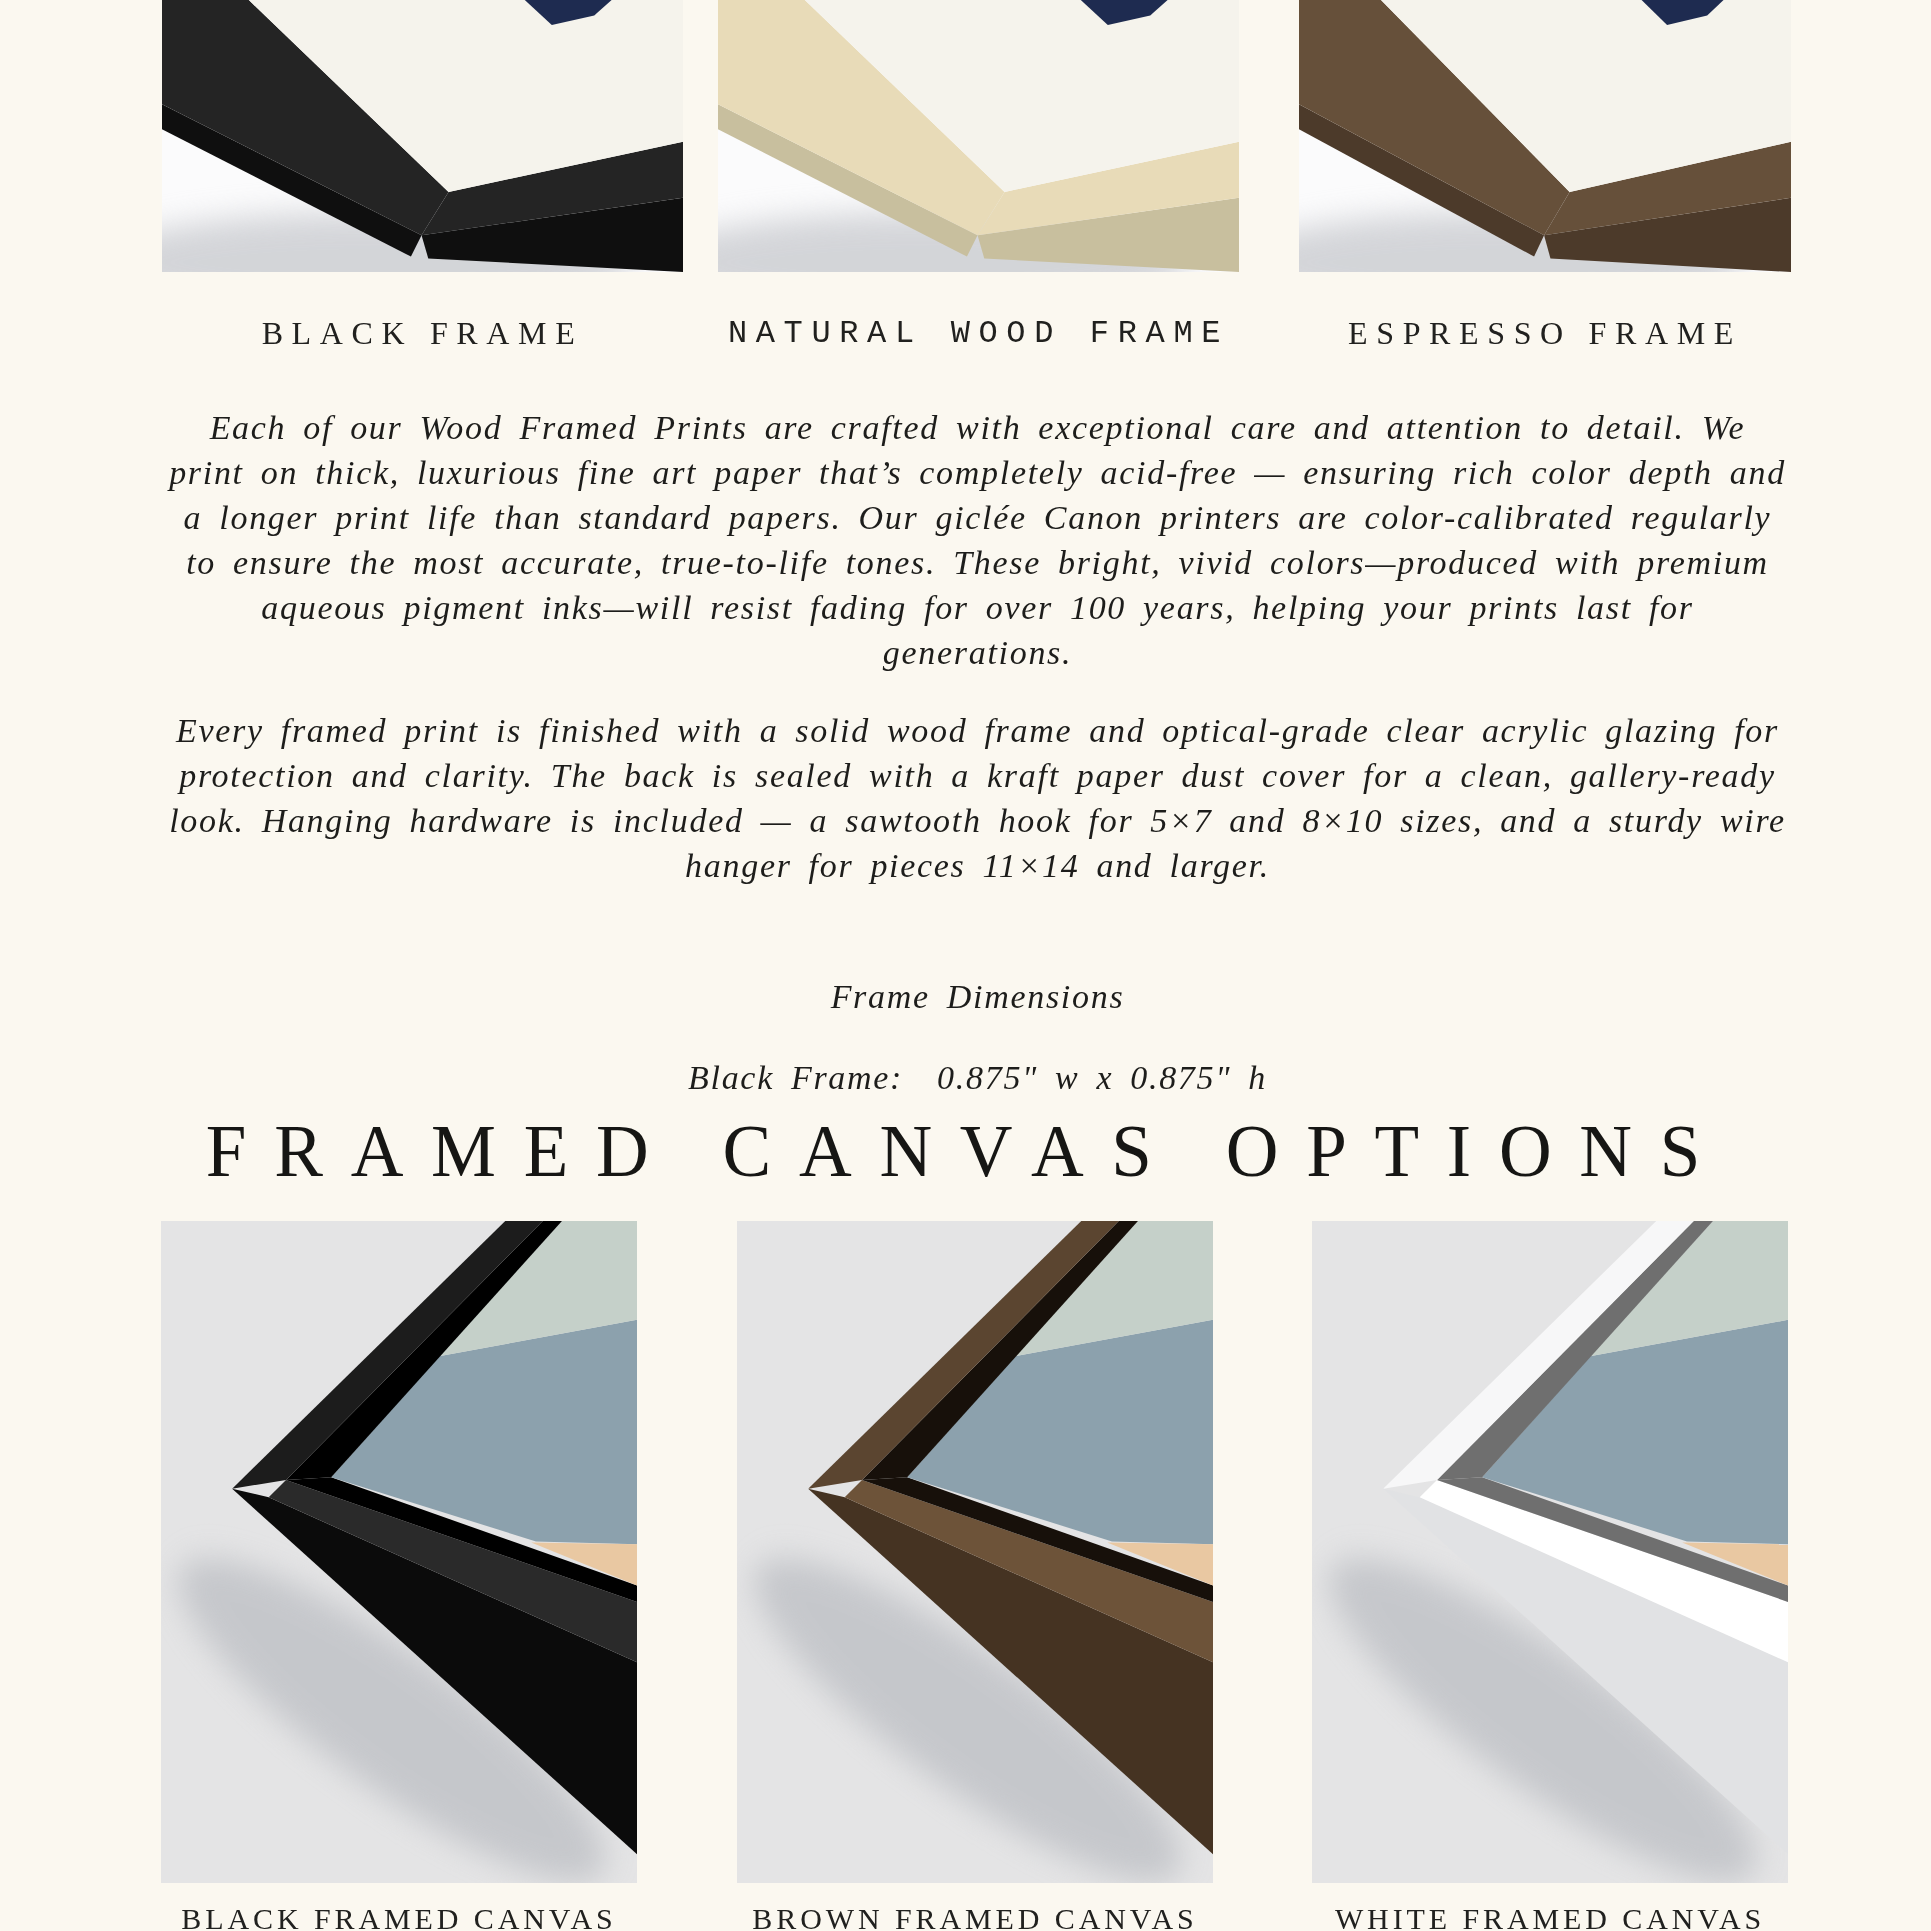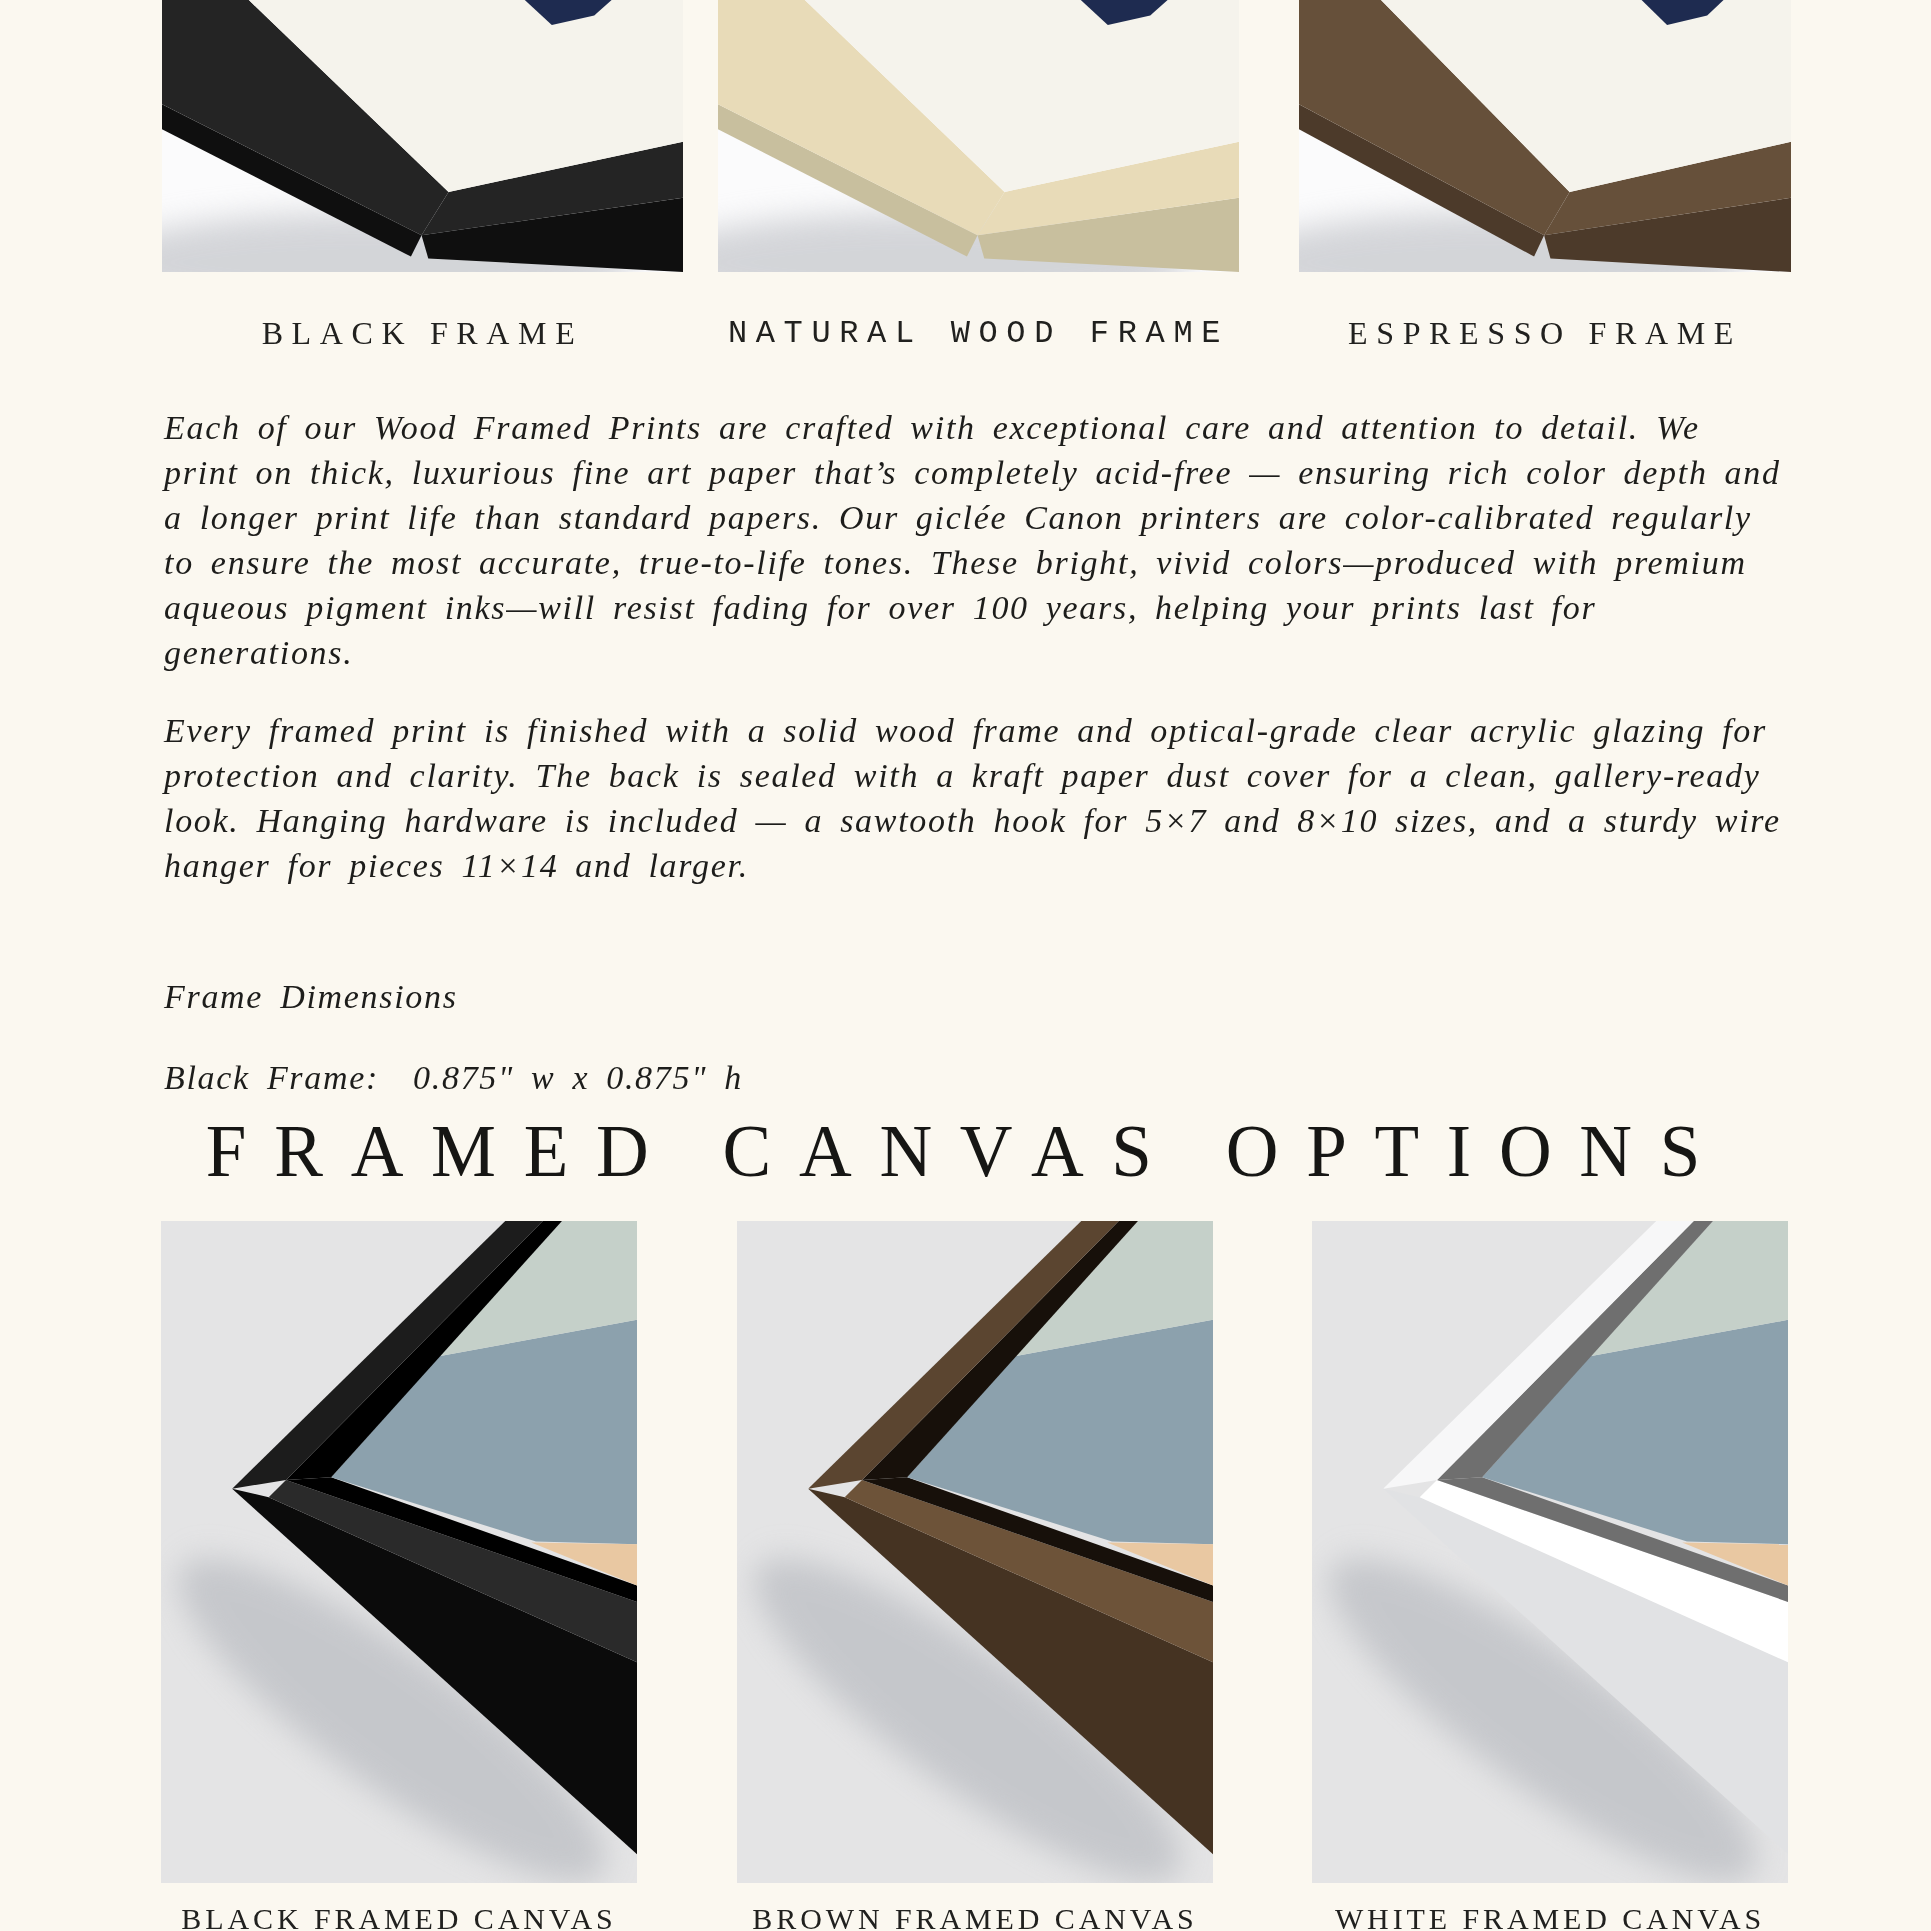--- a/index.html
+++ b/index.html
@@ -29,20 +29,21 @@
     font-size: 30px; letter-spacing: 0.13em;
     color: #21211f;
     white-space: nowrap;
   }
   .body-text {
     position: absolute; left: 164px; width: 1627px;
     font-style: italic;
     font-size: 34px; line-height: 45px;
     letter-spacing: 0.05em; word-spacing: 0.2em;
     color: #1d1d1b;
+    text-align: center;
   }
   .para-1 { top: 405px; }
   .para-2 { top: 708px; }
   .dims { top: 942px; line-height: 53px; }
   .dims div { white-space: pre-wrap; margin-top: 28px; }
   .section-heading {
     position: absolute; left: 151px; top: 1110px; width: 1632px;
     text-align: center;
     font-size: 73px; letter-spacing: 0.38em;
     color: #161614;

